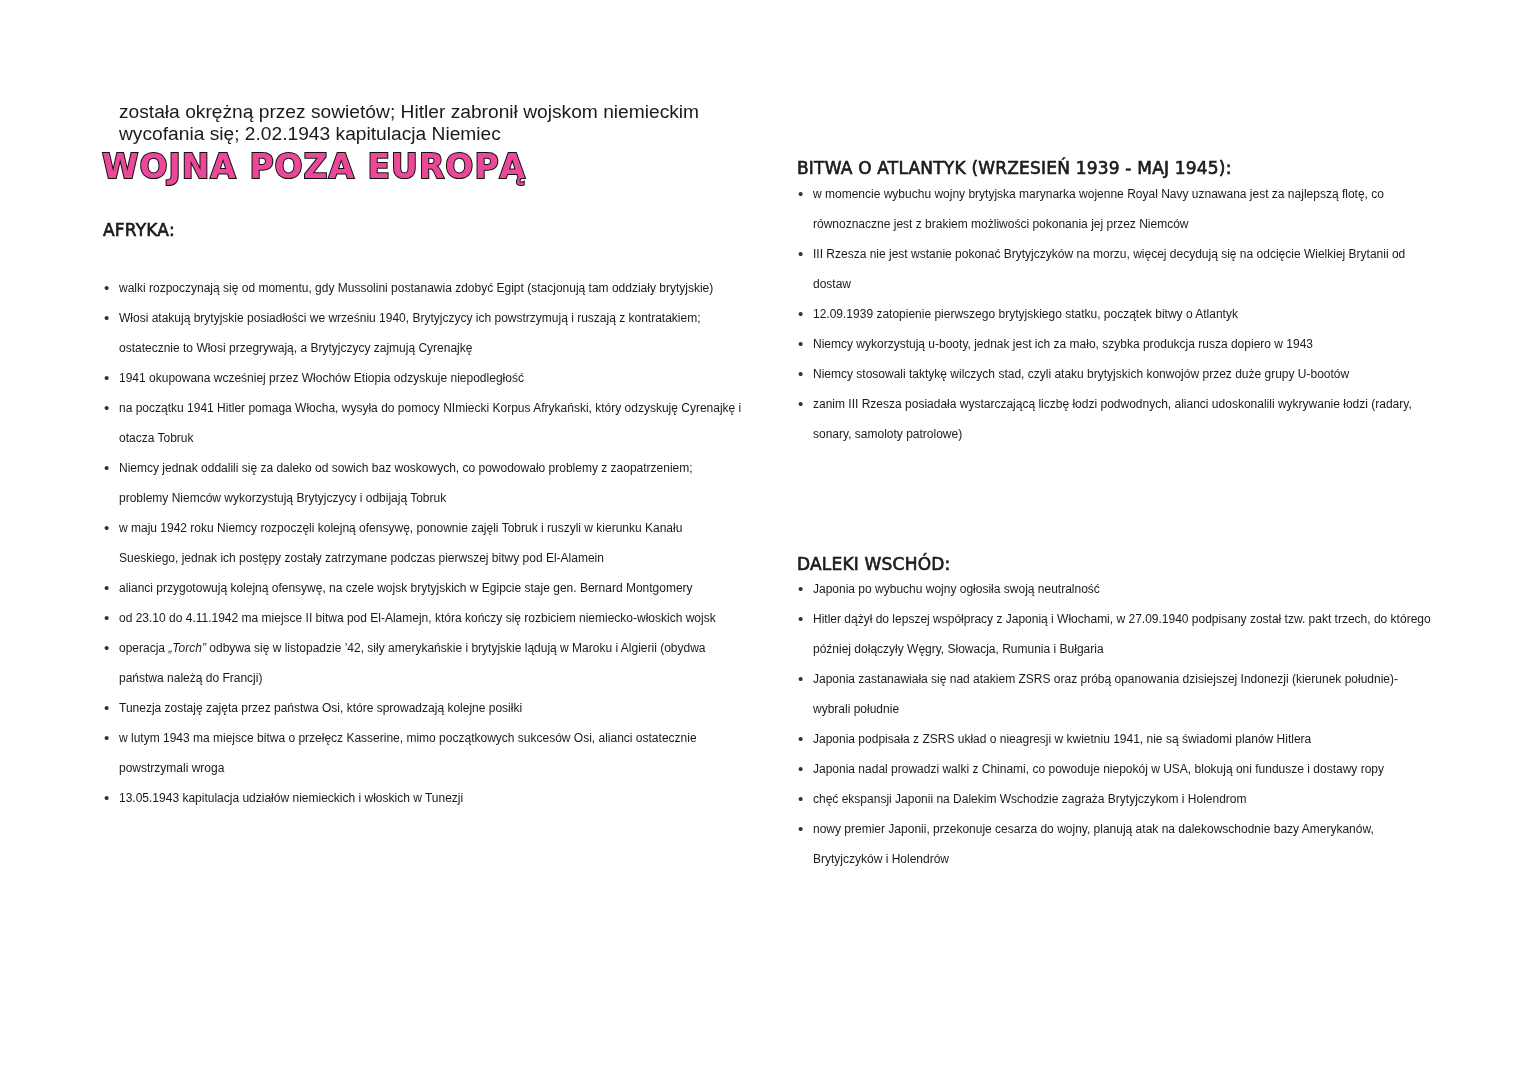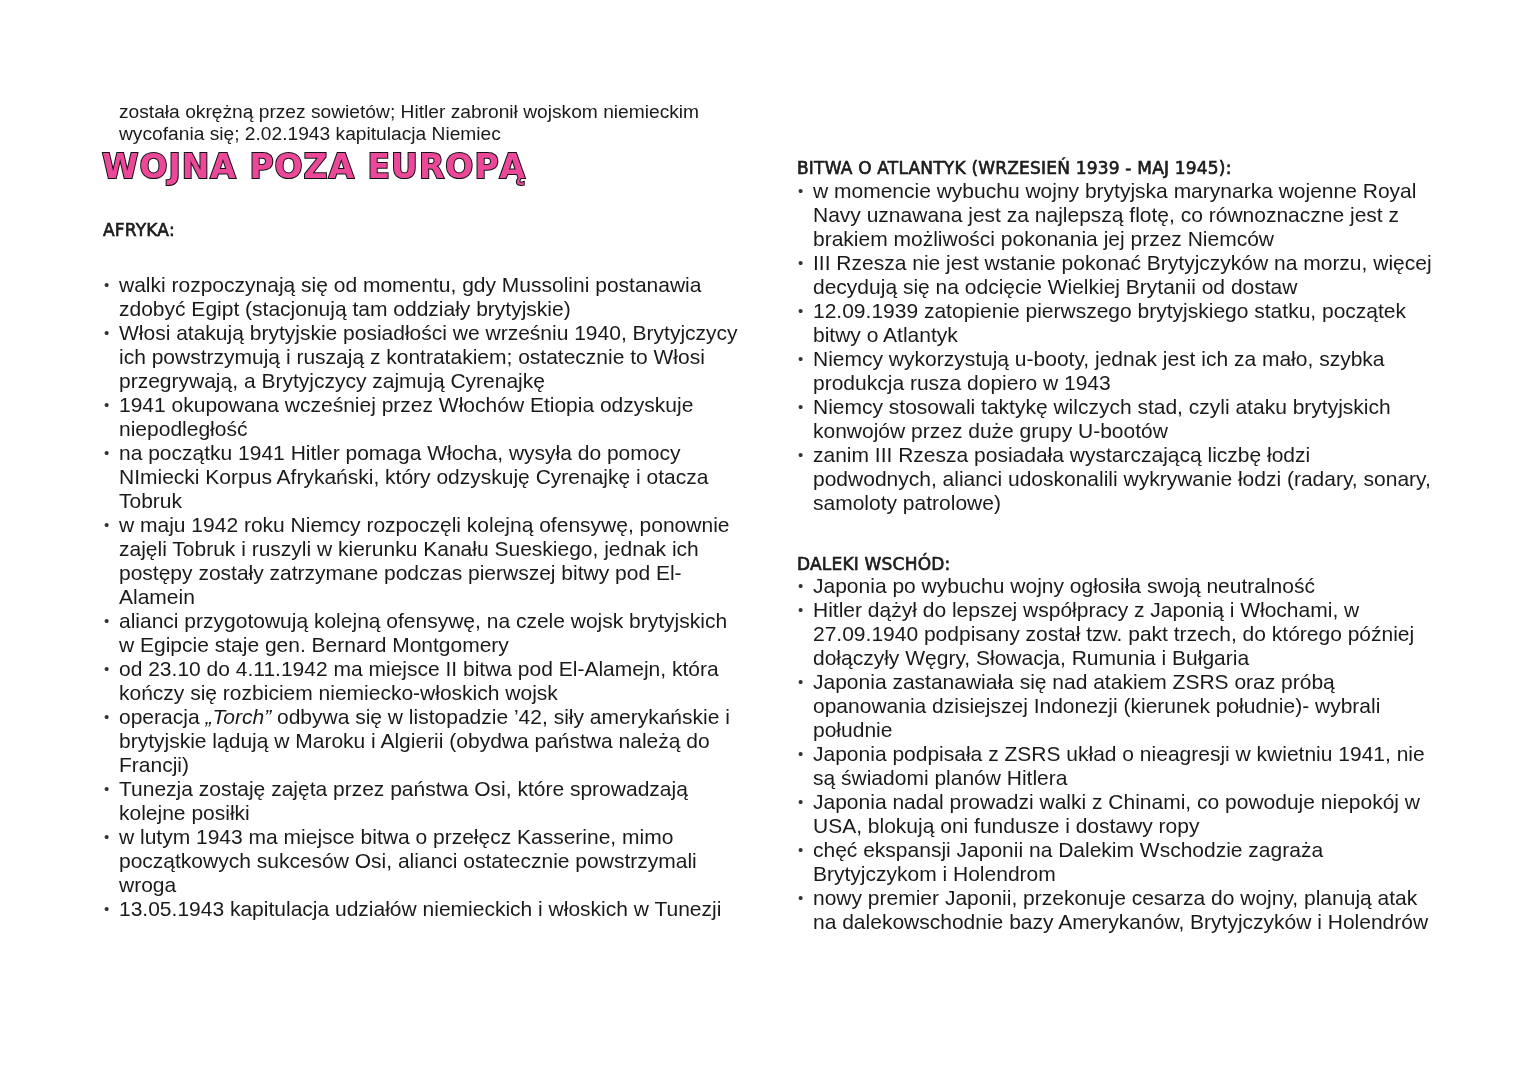--- a/index.html
+++ b/index.html
@@ -9,40 +9,41 @@
           font-size: 19.2px; line-height: 22px; }
   .title { position: absolute; left: 102px; top: 147px;
            font-family: "DejaVu Sans", sans-serif; font-weight: 900;
            font-size: 33px; letter-spacing: 1px; text-transform: uppercase;
            color: #ec4899; -webkit-text-stroke: 2px #111; paint-order: stroke fill;
            text-shadow: 0 0 0 #111; }
   .subhead { position: absolute; font-family: "DejaVu Sans", sans-serif;
              font-weight: 400; font-size: 17px; text-transform: uppercase;
              letter-spacing: 0.2px; color: #222; -webkit-text-stroke: 0.6px #111; }
   ul.bullets { position: absolute; margin: 0; padding: 0; list-style: none;
-               font-size: 21px; line-height: 24px; }
+               font-size: 12px; line-height: 30px; }
   ul.bullets li { position: relative; padding-left: 15px; }
   ul.bullets li::before { content: "•"; position: absolute; left: 0; top: 0;
                           font-size: 15px; color: #333; }
   em { font-style: italic; }
 </style>
 </head>
 <body>
 
 <div>
   <p class="lead" style="margin:0">została okrężną przez sowietów; Hitler zabronił wojskom niemieckim wycofania się; 2.02.1943 kapitulacja Niemiec</p>
 
   <h1 class="title" style="margin:0">Wojna poza Europą</h1>
 
   <div class="subhead" style="left:103px; top:220px;">Afryka:</div>
   <ul class="bullets" style="left:104px; top:241px; width:640px;margin-top:32px;">
       <li>walki rozpoczynają się od momentu, gdy Mussolini postanawia zdobyć Egipt (stacjonują tam oddziały brytyjskie)</li>
       <li>Włosi atakują brytyjskie posiadłości we wrześniu 1940, Brytyjczycy ich powstrzymują i ruszają z kontratakiem; ostatecznie to Włosi przegrywają, a Brytyjczycy zajmują Cyrenajkę</li>
       <li>1941 okupowana wcześniej przez Włochów Etiopia odzyskuje niepodległość</li>
       <li>na początku 1941 Hitler pomaga Włocha, wysyła do pomocy NImiecki Korpus Afrykański, który odzyskuję Cyrenajkę i otacza Tobruk</li>
+      <li>Niemcy jednak oddalili się za daleko od sowich baz woskowych, co powodowało problemy z zaopatrzeniem; problemy Niemców wykorzystują Brytyjczycy i odbijają Tobruk</li>
       <li>w maju 1942 roku Niemcy rozpoczęli kolejną ofensywę, ponownie zajęli Tobruk i ruszyli w kierunku Kanału Sueskiego, jednak ich postępy zostały zatrzymane podczas pierwszej bitwy pod El-Alamein</li>
       <li>alianci przygotowują kolejną ofensywę, na czele wojsk brytyjskich w Egipcie staje gen. Bernard Montgomery</li>
       <li>od 23.10 do 4.11.1942 ma miejsce II bitwa pod El-Alamejn, która kończy się rozbiciem niemiecko-włoskich wojsk</li>
       <li>operacja <em>„Torch”</em> odbywa się w listopadzie ’42, siły amerykańskie i brytyjskie lądują w Maroku i Algierii (obydwa państwa należą do Francji)</li>
       <li>Tunezja zostaję zajęta przez państwa Osi, które sprowadzają kolejne posiłki</li>
       <li>w lutym 1943 ma miejsce bitwa o przełęcz Kasserine, mimo początkowych sukcesów Osi, alianci ostatecznie powstrzymali wroga</li>
       <li>13.05.1943 kapitulacja udziałów niemieckich i włoskich w Tunezji</li>
     </ul>
 
   <div class="subhead" style="left:797px; top:158px;">Bitwa o Atlantyk (wrzesień 1939 - maj 1945):</div>

